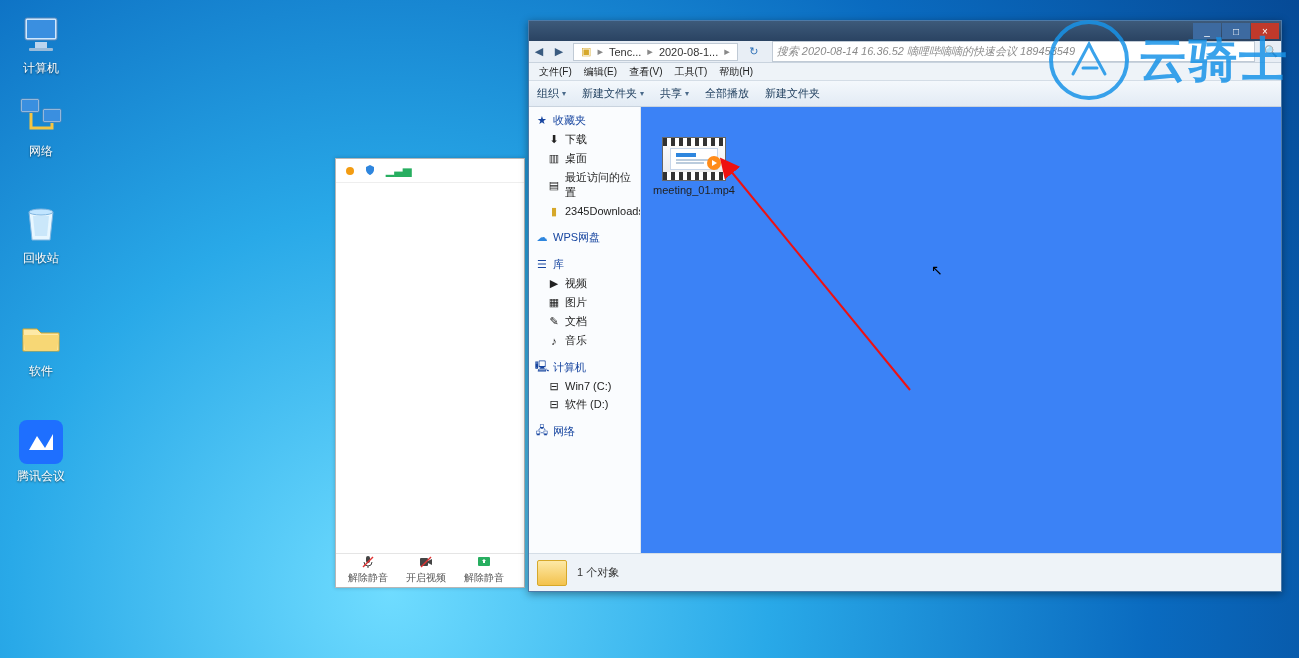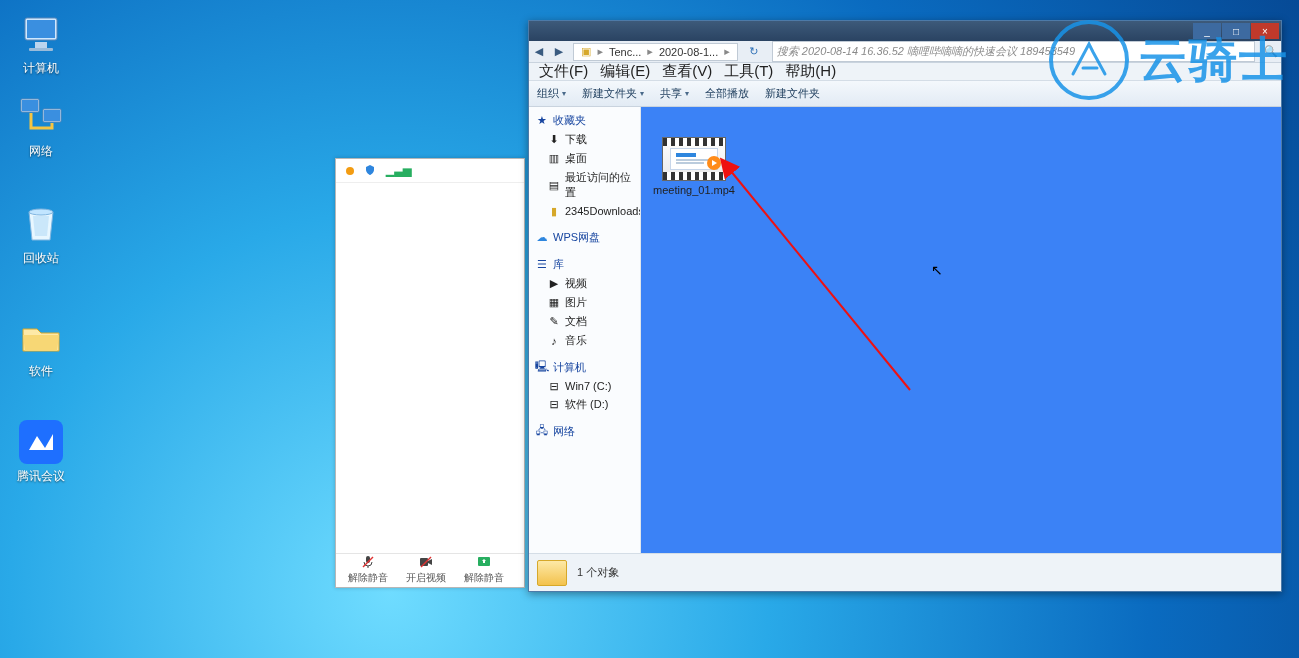--- a/index.html
+++ b/index.html
@@ -39,21 +39,21 @@
 .winbtn{width:28px;height:16px;display:flex;align-items:center;justify-content:center;color:#fff;font-size:10px;margin-left:1px;}
 .winbtn.min{background:#3d6aa0;} .winbtn.max{background:#3d6aa0;} .winbtn.close{background:#c0392b;}
 
 .addrbar { height: 22px; background:#e8eef5; display:flex; align-items:center; font-size:11px; border-bottom:1px solid #c9d3de;}
 .navbtn{width:20px;height:18px;display:flex;align-items:center;justify-content:center;color:#3a5b80;}
 .crumb{display:flex;align-items:center;flex:0 0 auto;padding:0 4px;border:1px solid #c0cad5;background:#fff;height:18px;margin-left:4px;}
 .crumb span{padding:0 3px;color:#333;}
 .crumb .sep{color:#888;}
 .searchbox{flex:1;margin:0 6px 0 8px;border:1px solid #c0cad5;background:#fff;height:21px;display:flex;align-items:center;padding:0 4px;color:#8a8a8a;font-style:italic;}
 
-.menubar{height:18px;background:#eef3f8;border-bottom:1px solid #d4dde6;display:flex;align-items:center;font-size:15px;color:#222;padding-left:4px;}
+.menubar{height:18px;background:#eef3f8;border-bottom:1px solid #d4dde6;display:flex;align-items:center;font-size:10px;color:#222;padding-left:4px;}
 .menubar span{padding:0 6px;}
 
 .toolbar{height:26px;background:linear-gradient(#f4f8fc,#e2ebf4);border-bottom:1px solid #c9d3de;display:flex;align-items:center;font-size:11px;color:#1a3a5a;}
 .toolbar .tbtn{padding:0 8px;display:flex;align-items:center;gap:3px;}
 .toolbar .tbtn .dd{font-size:8px;color:#4a6a8a;}
 
 .body{flex:1;display:flex;min-height:0;}
 .sidebar{width:112px;border-right:1px solid #e0e6ec;background:#fafcfe;overflow:hidden;font-size:11px;color:#222;}
 .side-group{padding:4px 0;}
 .side-head{display:flex;align-items:center;gap:4px;padding:2px 6px;color:#1846a0;}

